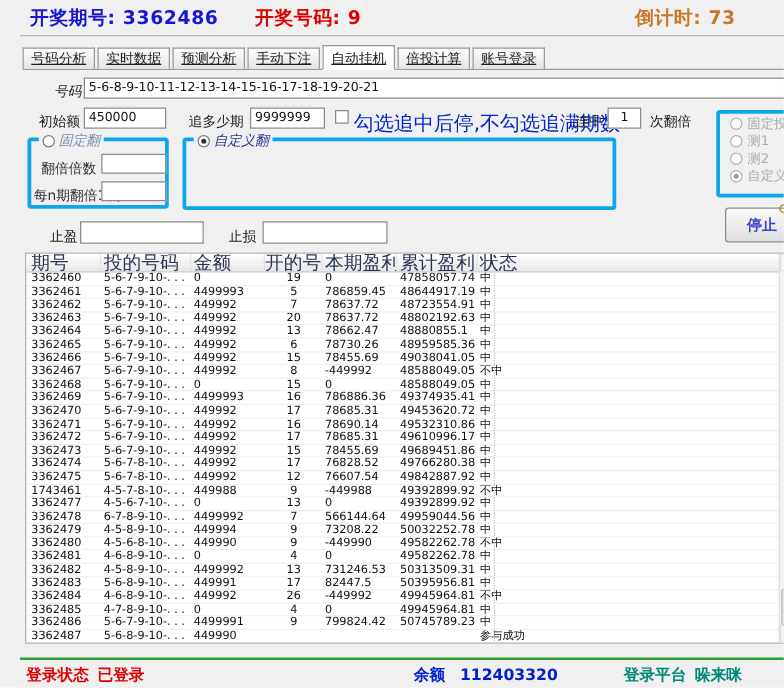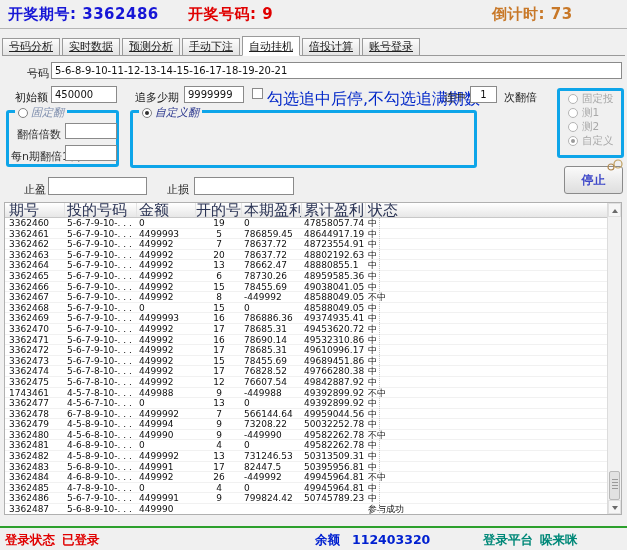--- a/index.html
+++ b/index.html
@@ -1,18 +1,18 @@
 <!DOCTYPE html>
 <html style="--accent-blue: #1616d6; --accent-red: #e00000; --accent-orange: #c87828; --link-blue: #0026c8; --balance-blue: #0020d0; --status-teal: #008878; --statusbar-green: #2ca02c;"><head>
 <meta charset="utf-8">
 <style>
   * { margin:0; padding:0; box-sizing:border-box; }
   html,body { width:627px; height:550px; }
   body { font-family:"DejaVu Sans", sans-serif; background:#f0f0f0; overflow:hidden; }
-  .app { position:relative; width:568px; height:550px; background:#f0f0f0; }
+  .app { position:relative; width:568px; height:550px; background:#f0f0f0;margin-left:16px; }
 
   
   .titlebar { position:absolute; left:0; top:0; width:627px; height:29px; background:#f0f0f0; border-bottom:1px solid #b4b4b4; }
   .titlebar .grp { position:absolute; top:5px; font-size:15px; font-weight:bold; letter-spacing:0.5px; }
   .t-period { left:8px; color:var(--accent-blue); }
   .t-number { left:188px; color:var(--accent-red); }
   .t-count  { left:492px; color:var(--accent-orange); }
 
   
   .tabbar { position:absolute; left:2px; top:37px; width:623px; height:19px; border-bottom:1px solid #9a9a9a; display:flex; align-items:flex-end; }
@@ -97,21 +97,21 @@
   <div class="tabbar">
       <div class="tab">号码分析</div>
       <div class="tab">实时数据</div>
       <div class="tab">预测分析</div>
       <div class="tab">手动下注</div>
       <div class="tab active">自动挂机</div>
       <div class="tab">倍投计算</div>
       <div class="tab">账号登录</div>
     </div>
 
-  <span class="lbl" style="left:27px;top:66px;">号码</span>
+  <span class="lbl" style="left:27px;top:66px;font-style:italic;">号码</span>
   <input class="inp" style="left: 51px; top: 62px; width: 571px; height: 17px;" value="5-6-8-9-10-11-12-13-14-15-16-17-18-19-20-21">
 
   <span class="lbl" style="left:15px;top:90px;">初始额</span>
   <input class="inp" style="left: 51px; top: 86px; width: 66px; height: 17px;" value="450000">
   <span class="lbl" style="left:135px;top:90px;">追多少期</span>
   <input class="inp" style="left: 184px; top: 86px; width: 60px; height: 17px;" value="9999999">
   <span class="checkbox" style="left:252px;top:88px;"></span>
   <span class="cb-label" style="left:267px;top:89px;">勾选追中后停,不勾选追满期数</span>
   <span class="lbl" style="left:444px;top:90px;">连中</span>
   <input class="inp" style="left: 470px; top: 86px; width: 27px; height: 17px; text-align: center;" value="1">

